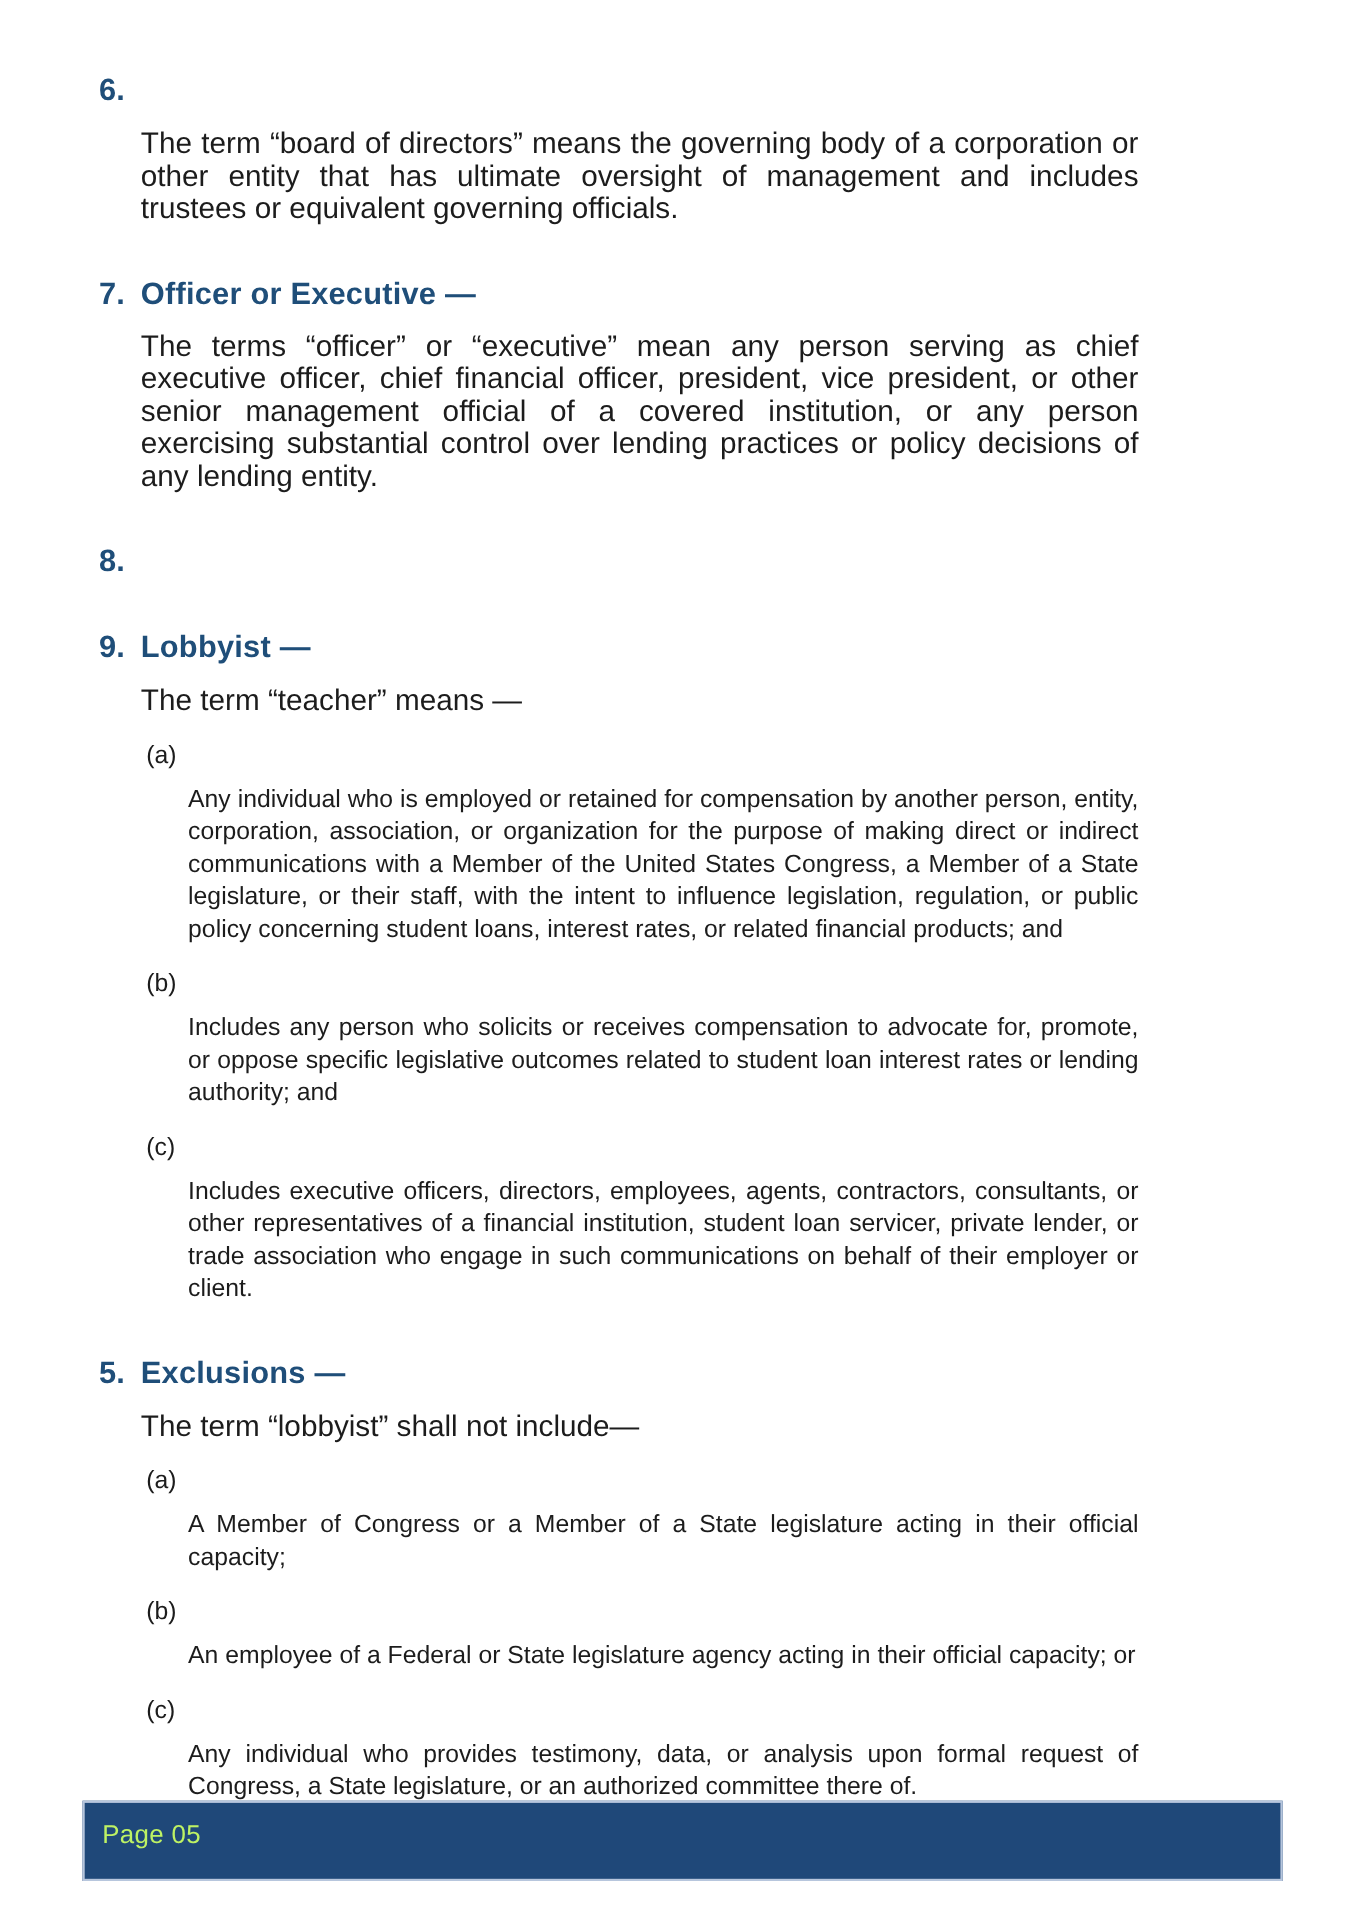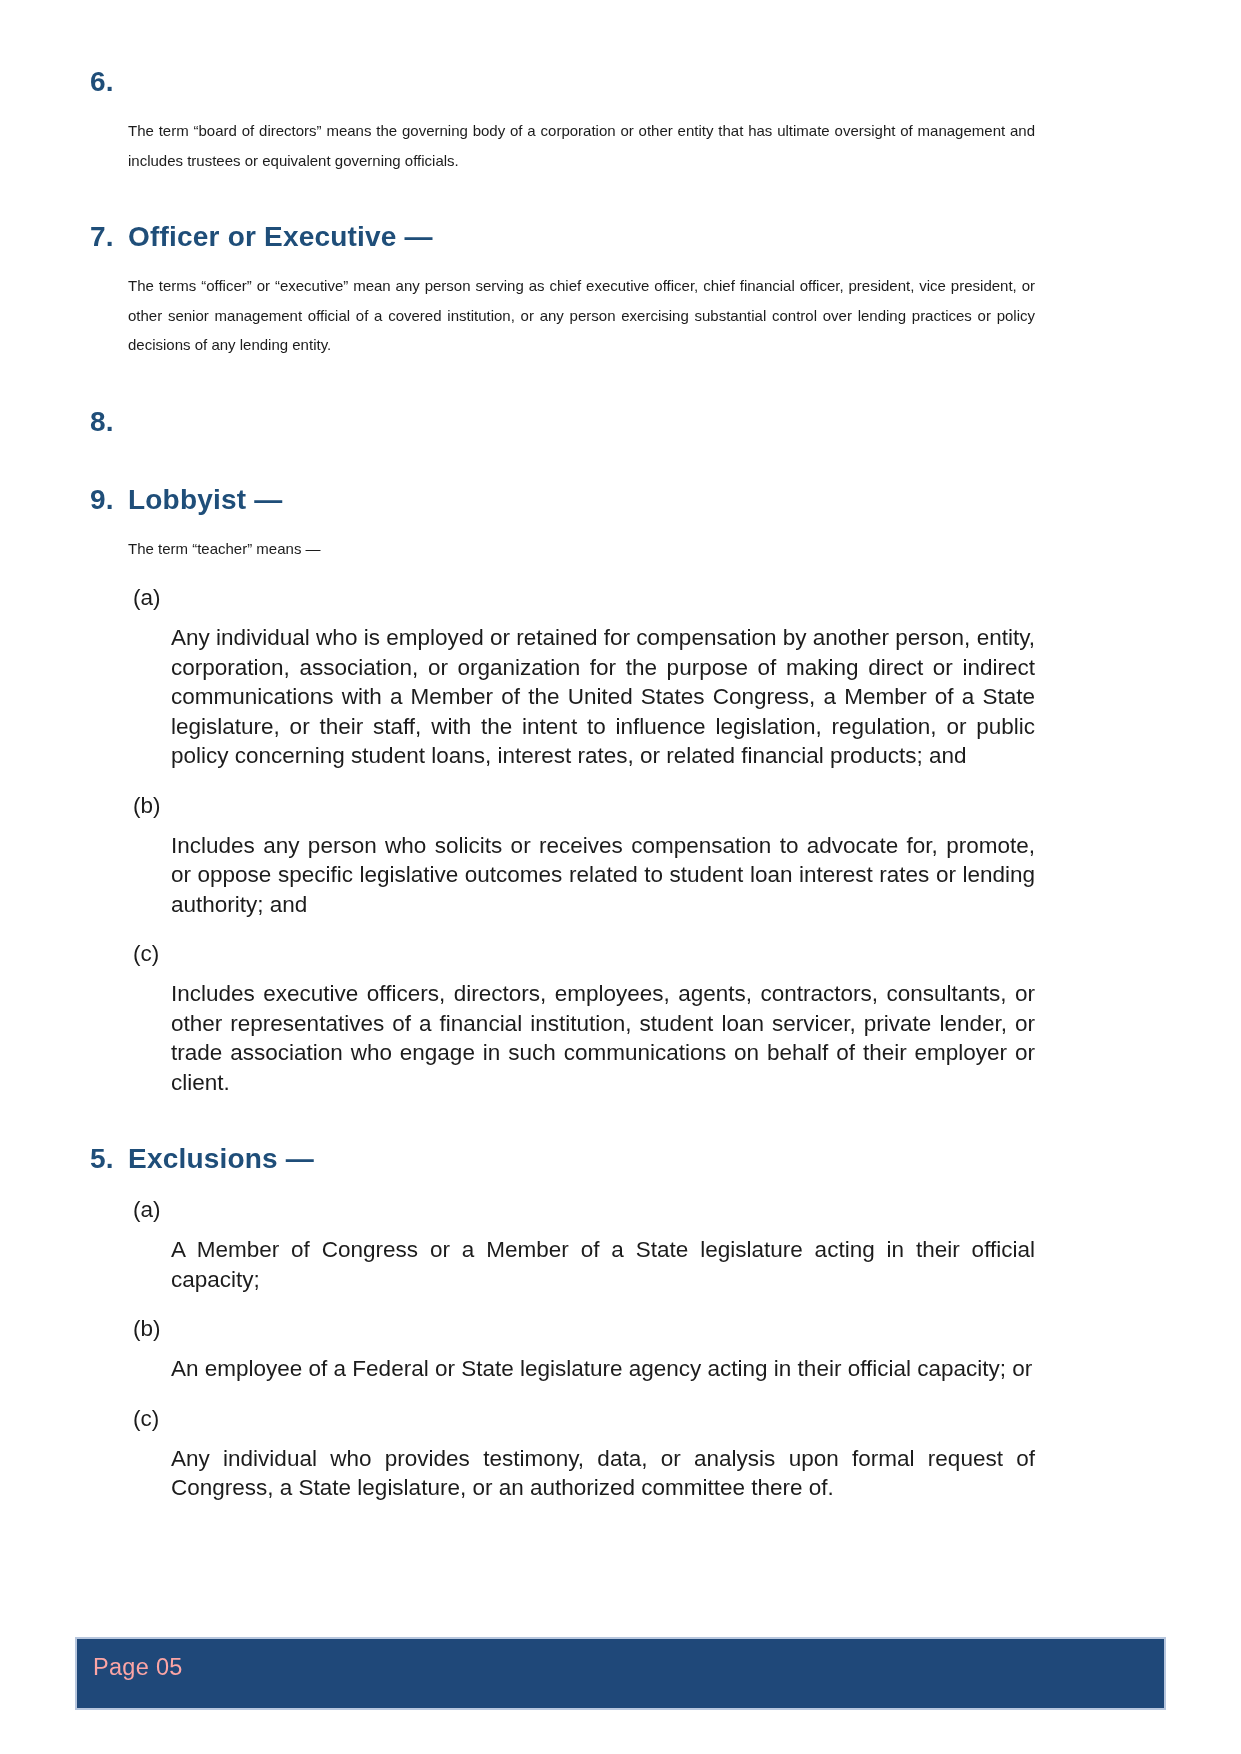--- a/index.html
+++ b/index.html
@@ -31,21 +31,21 @@
     line-height: 32px;
     font-weight: 700;
     color: var(--heading-color, #1F4E79);
     letter-spacing: 0.2px;
   }
   .heading .num {
     flex: 0 0 38px;
   }
   .para {
     margin: 0 0 20px 38px;
-    font-size: 15px;
+    font-size: 27px;
     line-height: 29.5px;
     text-align: justify;
   }
   .para:last-child { margin-bottom: 0; }
   .item {
     display: flex;
     margin: 20px 0 0 43px;
     font-size: 22.5px;
     line-height: 29.5px;
   }
@@ -59,21 +59,21 @@
   }
   .footer-bar {
     position: absolute;
     left: 75px;
     top: 1637px;
     width: 1091px;
     height: 73px;
     background: var(--bar-color, #1F4879);
     border: 2px solid #b7c6dd;
     box-sizing: border-box;
-    color: #fca5a5;
+    color: #bef264;
   }
   .footer-bar .page-num {
     display: inline-block;
     margin: 15px 0 0 16px;
     font-size: 23.5px;
     letter-spacing: 0.3px;
   }
 </style>
 </head>
 <body>
@@ -120,20 +120,21 @@
         <span class="item-label">(c)</span>
         <span class="item-text">Includes executive officers, directors, employees, agents, contractors, consultants, or other representatives of a financial institution, student loan servicer, private lender, or trade association who engage in such communications on behalf of their employer or client.</span>
       </div>
     </section>
 
     <section>
       <h2 class="heading">
         <span class="num">5.</span>
         <span class="title">Exclusions —</span>
       </h2>
+      <p class="para">The term “lobbyist” shall not include—</p>
       <div class="item">
         <span class="item-label">(a)</span>
         <span class="item-text">A Member of Congress or a Member of a State legislature acting in their official capacity;</span>
       </div>
       <div class="item">
         <span class="item-label">(b)</span>
         <span class="item-text">An employee of a Federal or State legislature agency acting in their official capacity; or</span>
       </div>
       <div class="item">
         <span class="item-label">(c)</span>

